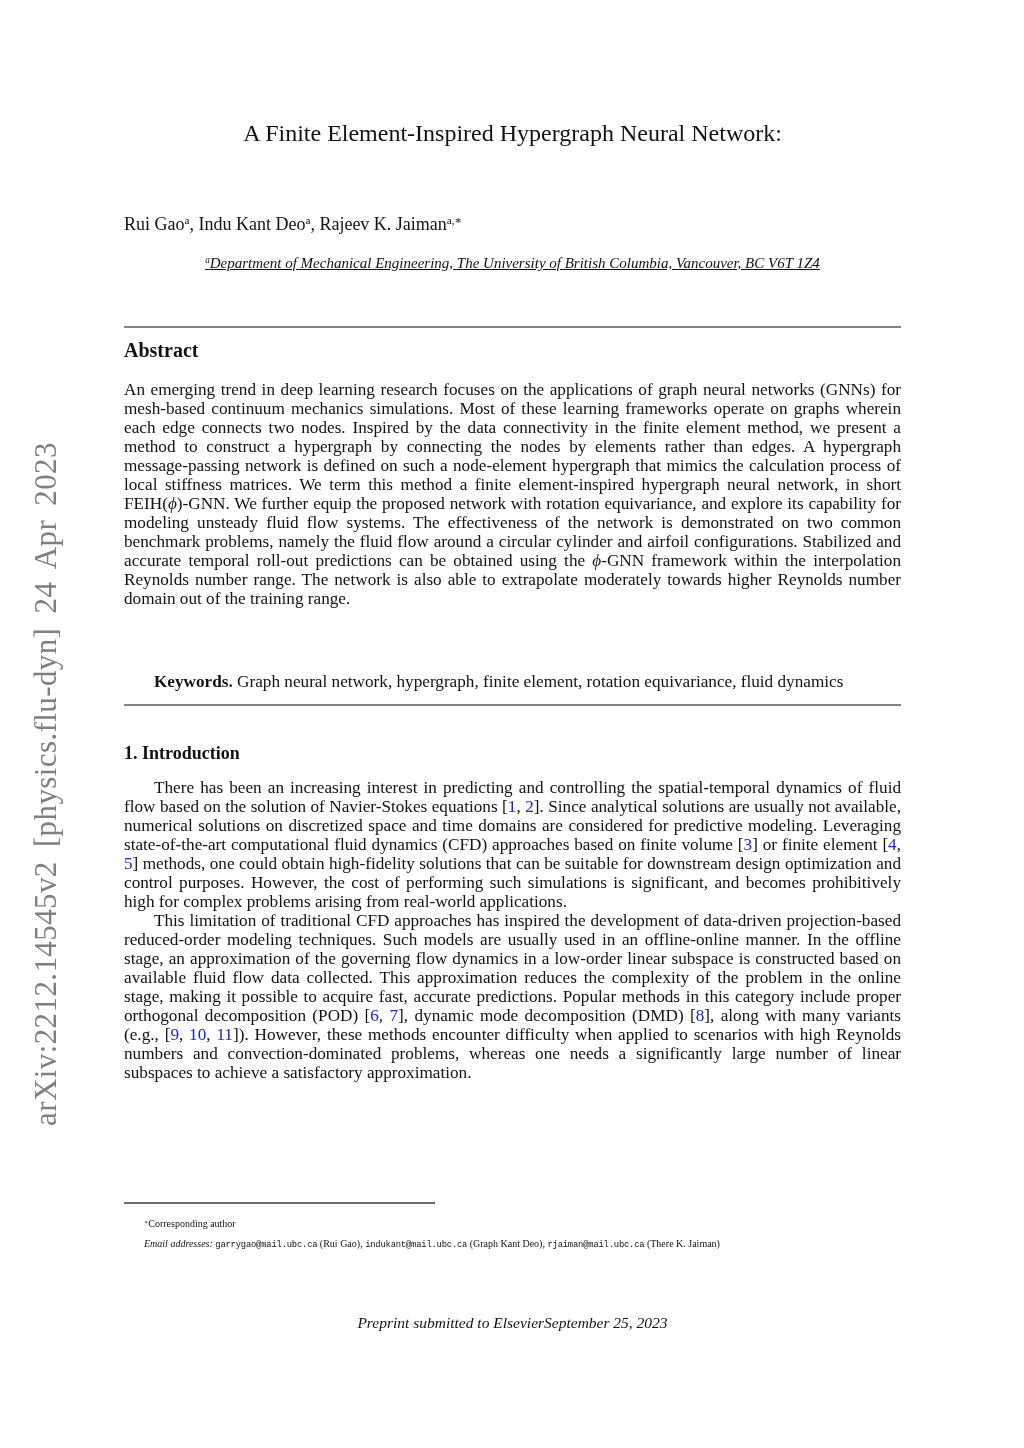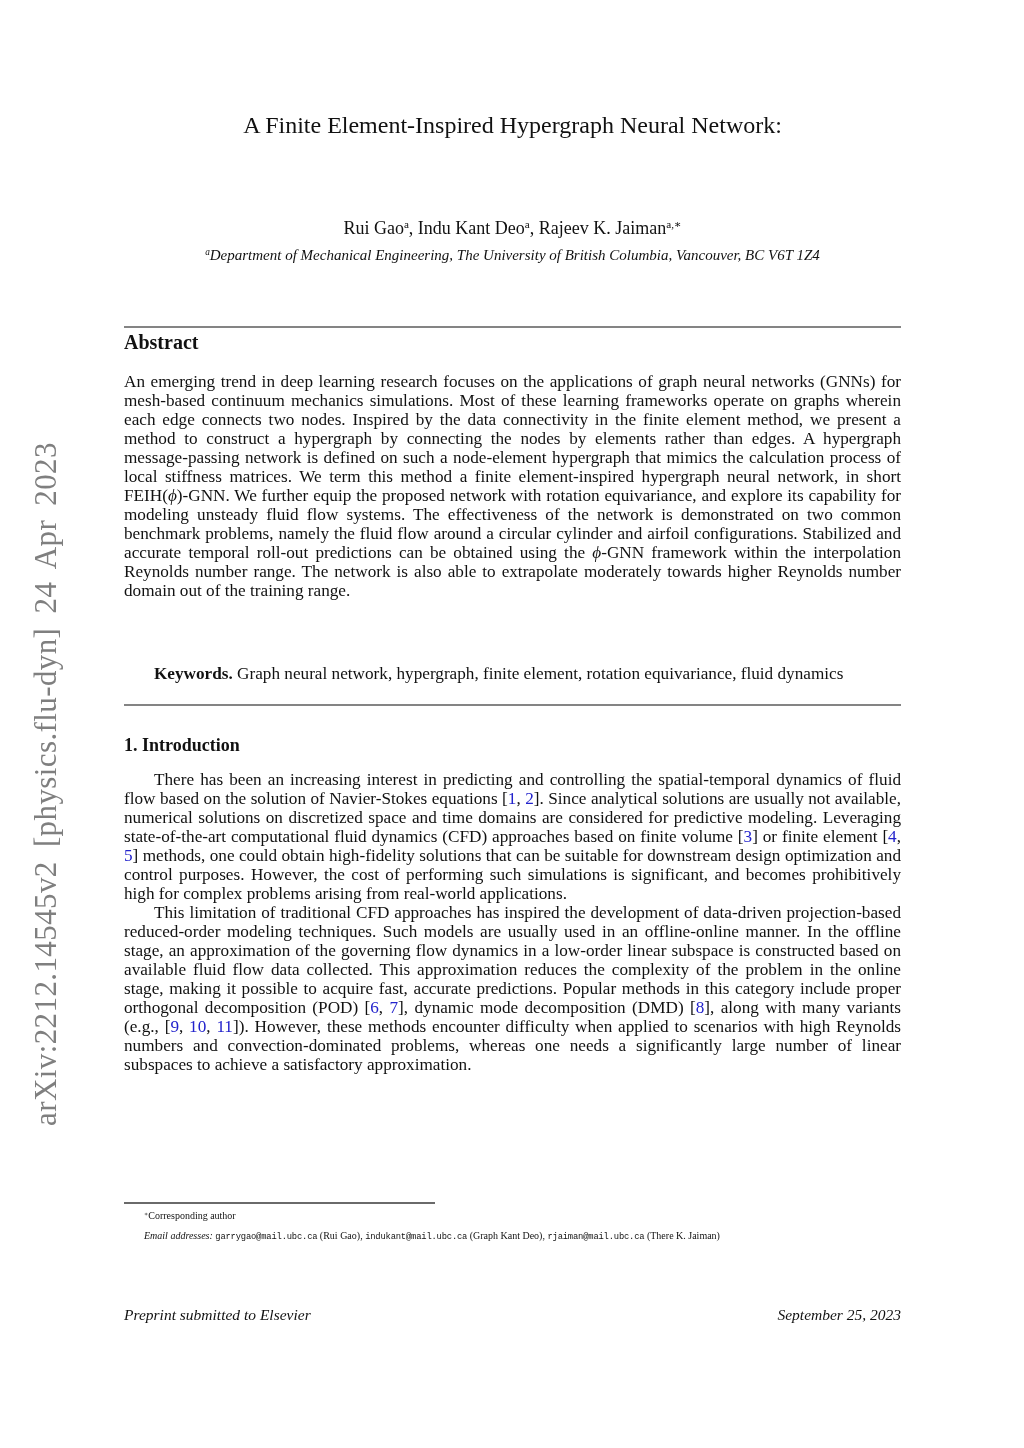--- a/index.html
+++ b/index.html
@@ -21,36 +21,37 @@
   .arxiv-watermark {
     position: absolute;
     left: 46px; top: 784px;
     transform: translate(-50%, -50%) rotate(-90deg);
     white-space: nowrap;
     font-size: 31px;
     color: var(--sidebar-gray);
     letter-spacing: 0.4px;
     word-spacing: 6px;
   }
-  .col { position: absolute; left: 124px; width: 777px; }
+  .col { position: absolute; left: 124px; width: 777px; margin-top: 8px; }
   .title-block {
     top: 108px;
     text-align: center;
     font-size: 24px;
     line-height: 34px;
   }
   .authors-line {
-    top: 218px;
-    text-align: center;
+    top: 206px;
+    text-align: left;
     font-size: 18px;
   }
   .affiliation-line {
     top: 247px;
     text-align: center;
     font-size: 15px;
+    text-decoration: underline;
   }
   .rule { position: absolute; left: 124px; height: 2px; background: var(--rule-gray); }
   .rule-top { top: 326px; width: 777px; }
   .rule-mid { top: 704px; width: 777px; }
   .footnote-rule { top: 1202px; width: 311px; background: #6a6a6a; }
   .abstract-heading {
     top: 331px;
     font-size: 20px;
     font-weight: bold;
   }
@@ -71,21 +72,21 @@
   .footnote-block {
     top: 1206px;
     font-size: 10px;
     line-height: 20px;
     text-align: justify;
   }
   .footnote-block p { margin: 0; text-indent: 20px; }
   .page-footer {
     top: 1306px;
     display: flex;
-    justify-content: space-between;
+    justify-content: center;
     font-size: 15.5px;
     font-style: italic;
   }
   .seg-cite { color: var(--link-blue); }
   .seg-b { font-weight: bold; text-align: center; }
   .seg-i { font-style: italic; }
   .seg-phi { font-style: italic; }
   .seg-sup { font-size: 62%; position: relative; top: -0.5em; line-height: 0; }
   .seg-email {
     font-family: "Liberation Mono", "DejaVu Sans Mono", monospace;

